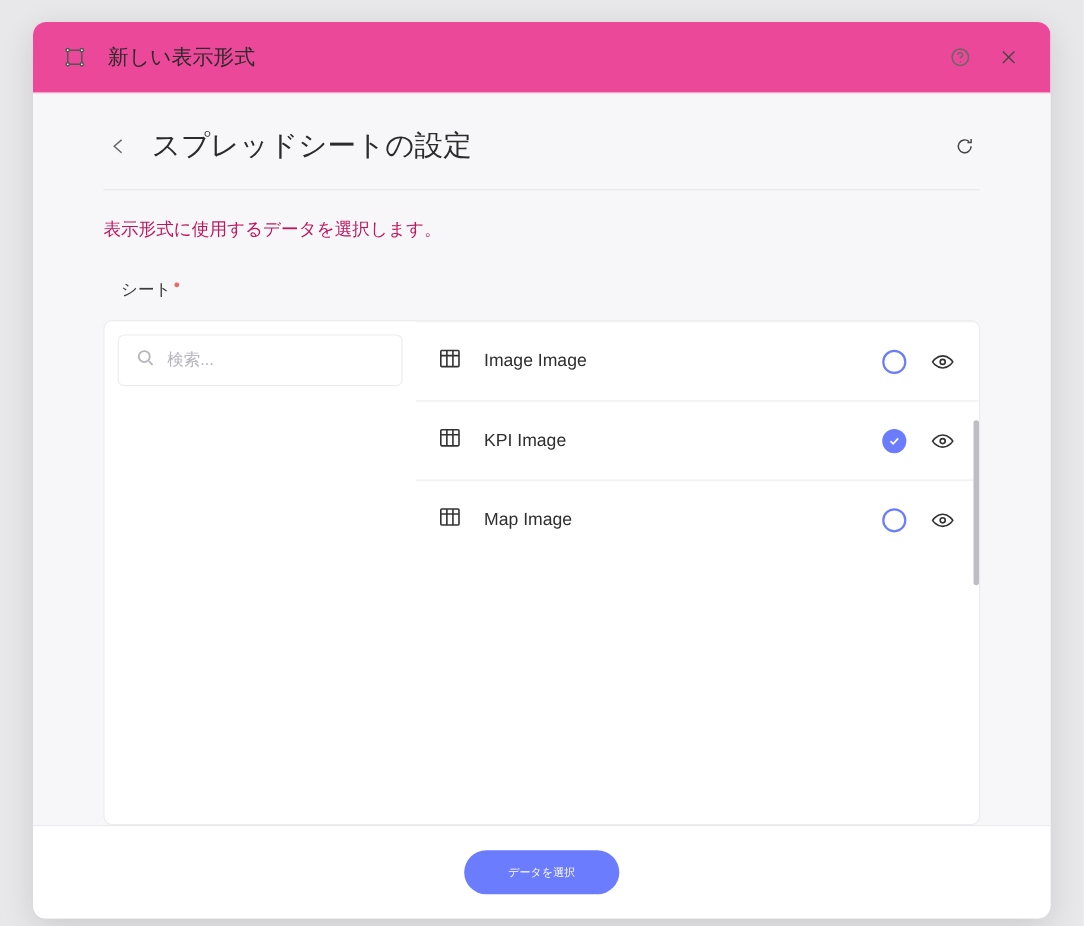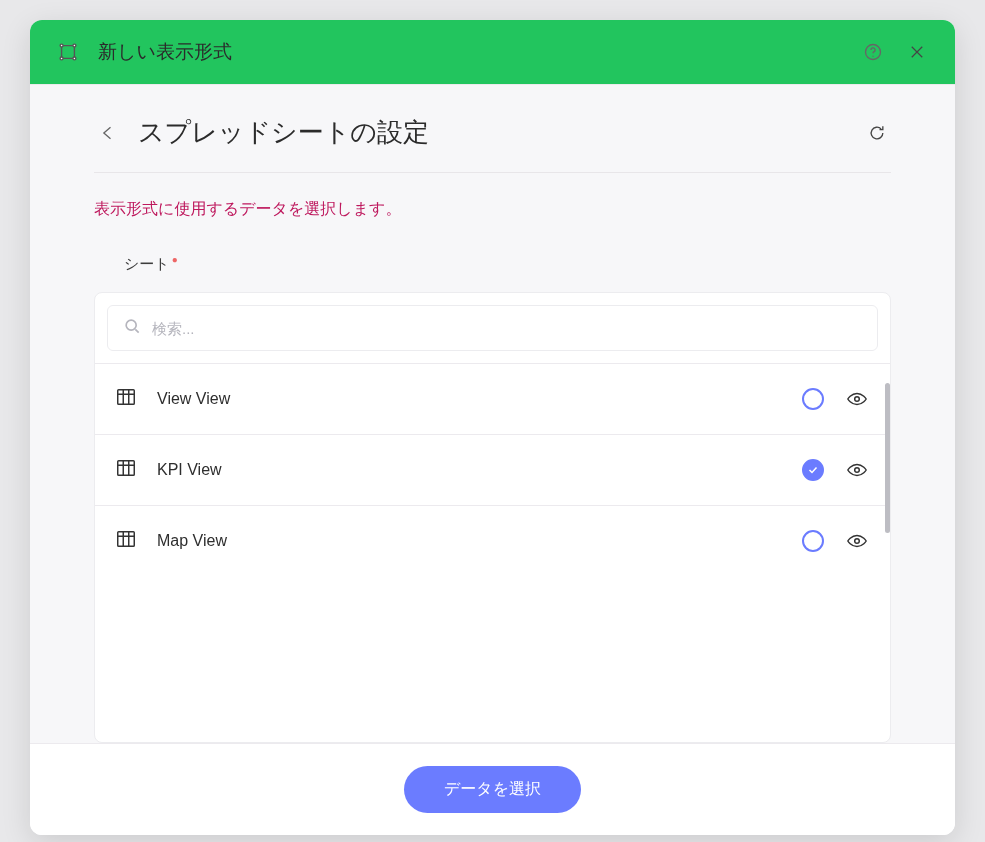--- a/index.html
+++ b/index.html
@@ -23,21 +23,21 @@
       flex-direction: column;
       overflow: hidden;
       position: absolute;
       top: 20px;
     }
     .modal-header {
       display: flex;
       align-items: center;
       padding: 18px 24px;
       gap: 16px;
-      background: #22c55e;
+      background: #ec4899;
       border-bottom: 1px solid #eceaec;
     }
     .modal-header .title {
       flex: 1;
       font-size: 19px;
       color: #2b2b2b;
       font-weight: 400;
     }
     .icon-btn {
       width: 28px;
@@ -70,31 +70,31 @@
       font-weight: 400;
     }
     .description {
       font-size: 16px;
       color: #be185d;
       margin: 26px 0 34px 0;
     }
     .section-label {
       font-size: 15px;
       color: #3c3c3c;
-      margin-left: 30px;
+      margin-left: 16px;
       margin-bottom: 18px;
     }
     .section-label .req { color: #e66; font-size: 10px; vertical-align: super; margin-left: 2px; }
     .panel {
       background: #fff;
       border-radius: 8px;
       border: 1px solid #ececef;
       flex: 1;
       display: flex;
-      flex-direction: column;
+      flex-direction: row;
       overflow: hidden;
       position: relative;
     }
     .search-wrap {
       padding: 12px;
     }
     .search-box {
       display: flex;
       align-items: center;
       gap: 10px;
@@ -165,21 +165,21 @@
       justify-content: center;
       border-top: 1px solid #eceaee;
       background: #fff;
     }
     .primary-btn {
       background: #6b7cff;
       color: #fff;
       border: none;
       border-radius: 24px;
       padding: 13px 40px;
-      font-size: 16px;
+      font-size: 10px;
       cursor: pointer;
     }
   </style>
 </head>
 <body>
 
 <div class="modal">
 
   <div class="modal-header">
     <span class="icon-btn">
@@ -243,59 +243,59 @@
 
       <div class="list">
 
         <div class="row">
           <span>
             <svg width="22" height="22" viewBox="0 0 24 24" fill="none" stroke="#333" stroke-width="1.6">
               <rect x="3" y="4" width="18" height="16" rx="1"></rect>
               <path d="M3 9 H21 M9 4 V20 M15 4 V20"></path>
             </svg>
           </span>
-          <span class="row-label">View View</span>
+          <span class="row-label">Image Image</span>
           <span class="radio"></span>
           <span class="eye-btn">
             <svg width="22" height="22" viewBox="0 0 24 24" fill="none" stroke="#333" stroke-width="1.6">
               <path d="M2 12s3.5-6 10-6 10 6 10 6-3.5 6-10 6S2 12 2 12z"></path>
               <circle cx="12" cy="12" r="2.5"></circle>
             </svg>
           </span>
         </div>
 
         <div class="row">
           <span>
             <svg width="22" height="22" viewBox="0 0 24 24" fill="none" stroke="#333" stroke-width="1.6">
               <rect x="3" y="4" width="18" height="16" rx="1"></rect>
               <path d="M3 9 H21 M9 4 V20 M15 4 V20"></path>
             </svg>
           </span>
-          <span class="row-label">KPI View</span>
+          <span class="row-label">KPI Image</span>
           <span class="radio selected">
             <svg width="12" height="12" viewBox="0 0 24 24" fill="none" stroke="#fff" stroke-width="3">
               <path d="M5 12 L10 17 L19 7"></path>
             </svg>
           </span>
           <span class="eye-btn">
             <svg width="22" height="22" viewBox="0 0 24 24" fill="none" stroke="#333" stroke-width="1.6">
               <path d="M2 12s3.5-6 10-6 10 6 10 6-3.5 6-10 6S2 12 2 12z"></path>
               <circle cx="12" cy="12" r="2.5"></circle>
             </svg>
           </span>
         </div>
 
         <div class="row">
           <span>
             <svg width="22" height="22" viewBox="0 0 24 24" fill="none" stroke="#333" stroke-width="1.6">
               <rect x="3" y="4" width="18" height="16" rx="1"></rect>
               <path d="M3 9 H21 M9 4 V20 M15 4 V20"></path>
             </svg>
           </span>
-          <span class="row-label">Map View</span>
+          <span class="row-label">Map Image</span>
           <span class="radio"></span>
           <span class="eye-btn">
             <svg width="22" height="22" viewBox="0 0 24 24" fill="none" stroke="#333" stroke-width="1.6">
               <path d="M2 12s3.5-6 10-6 10 6 10 6-3.5 6-10 6S2 12 2 12z"></path>
               <circle cx="12" cy="12" r="2.5"></circle>
             </svg>
           </span>
         </div>
 
 

